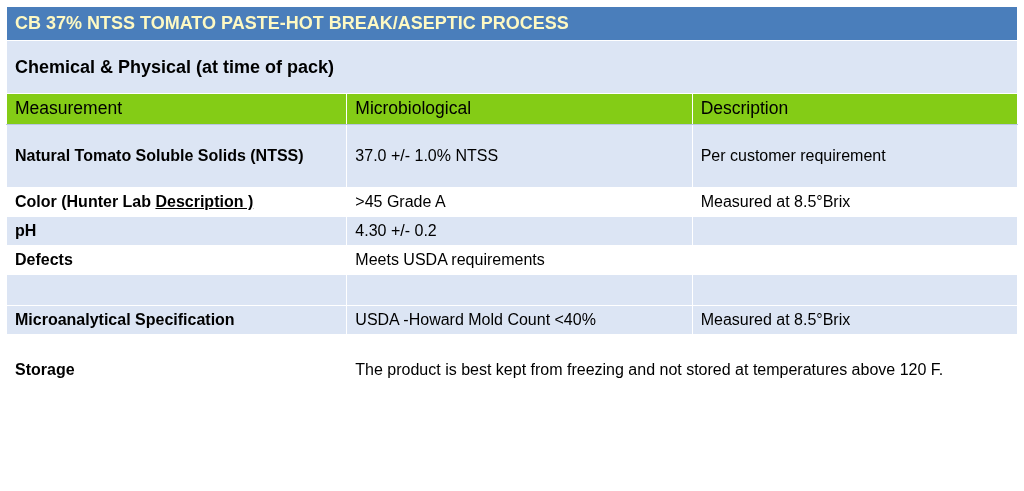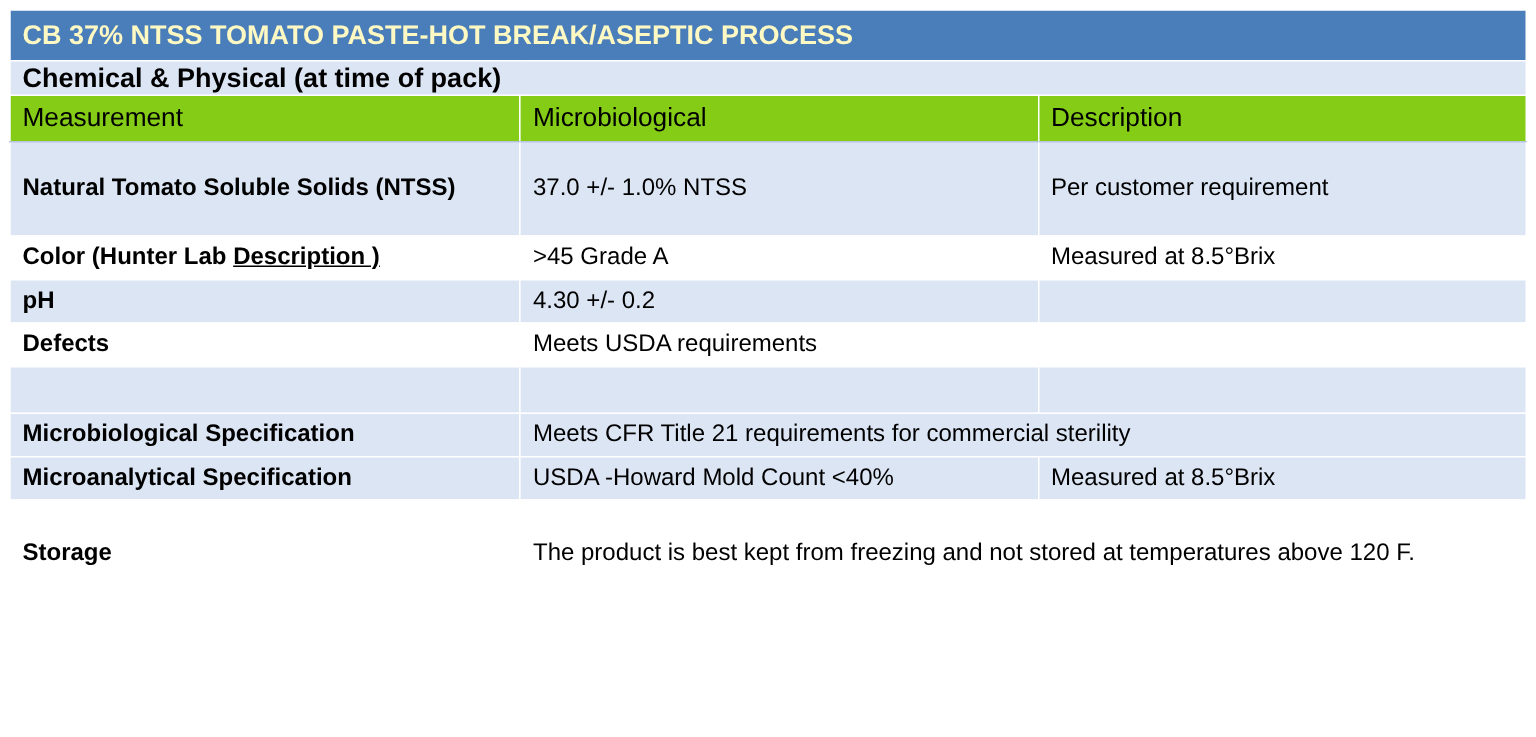--- a/index.html
+++ b/index.html
@@ -39,21 +39,21 @@
     background: #4a7ebb;
     color: #fef9c3;
     font-weight: bold;
     font-size: 18px;
     padding: 5px 8px;
   }
   tr.section-row td {
     background: #dce5f4;
     font-weight: bold;
     font-size: 18px;
-    padding: 0 8px;
+    padding: 15px 8px;
   }
   tr.header-row td {
     background: #84cc16;
     font-size: 17.5px;
     border-bottom: 1px solid #b9c6e0;
   }
   tr.band td {
     background: #dce5f4;
   }
   tr.plain td {
@@ -123,24 +123,20 @@
       <td>Meets USDA requirements</td>
       <td class="cell-empty"></td>
     </tr>
 
     <tr class="spacer">
       <td></td>
       <td></td>
       <td></td>
     </tr>
 
-    <tr class="band">
-      <td class="label">Microbiological Specification</td>
-      <td colspan="2">Meets CFR Title 21 requirements for commercial sterility</td>
-    </tr>
 
     <tr class="band">
       <td class="label">Microanalytical Specification</td>
       <td>USDA -Howard Mold Count &lt;40%</td>
       <td>Measured at 8.5°Brix</td>
     </tr>
 
     <tr class="plain storage">
       <td class="label">Storage</td>
       <td colspan="2">The product is best kept from freezing and not stored at temperatures above 120 F.</td>

